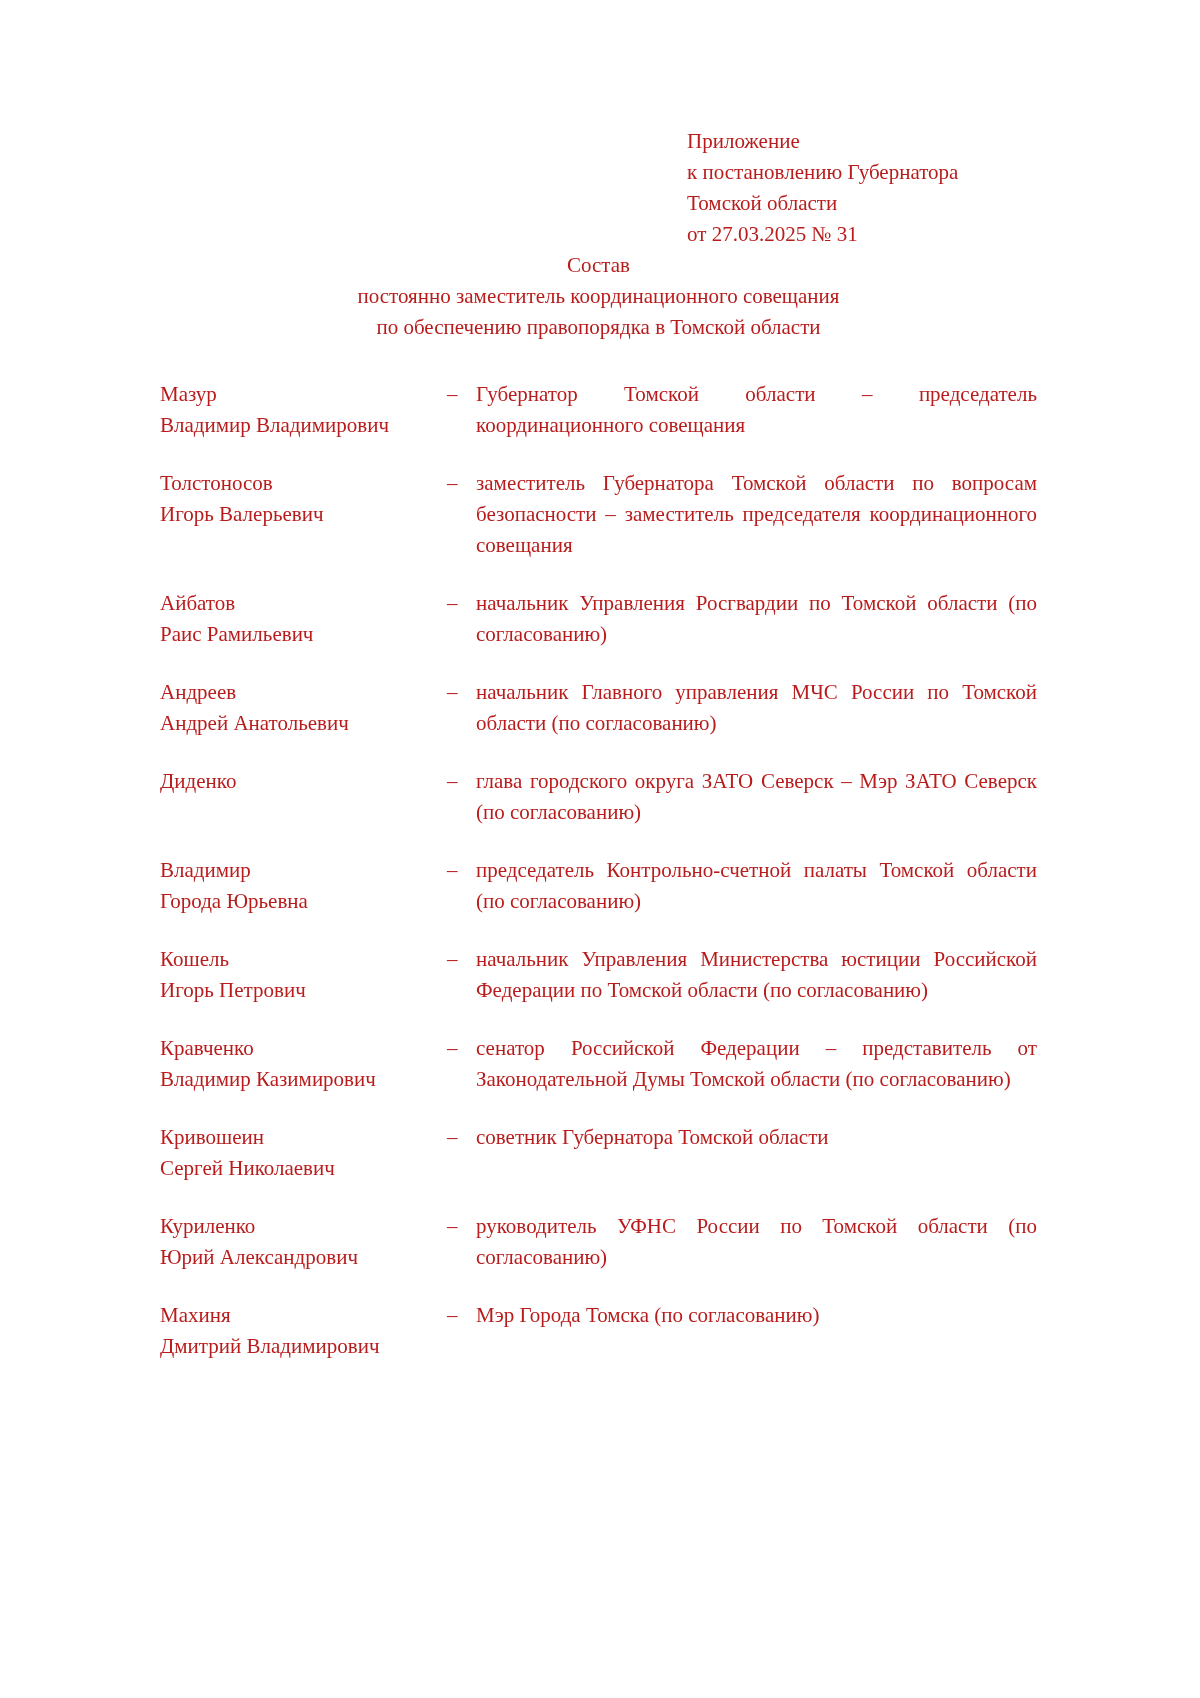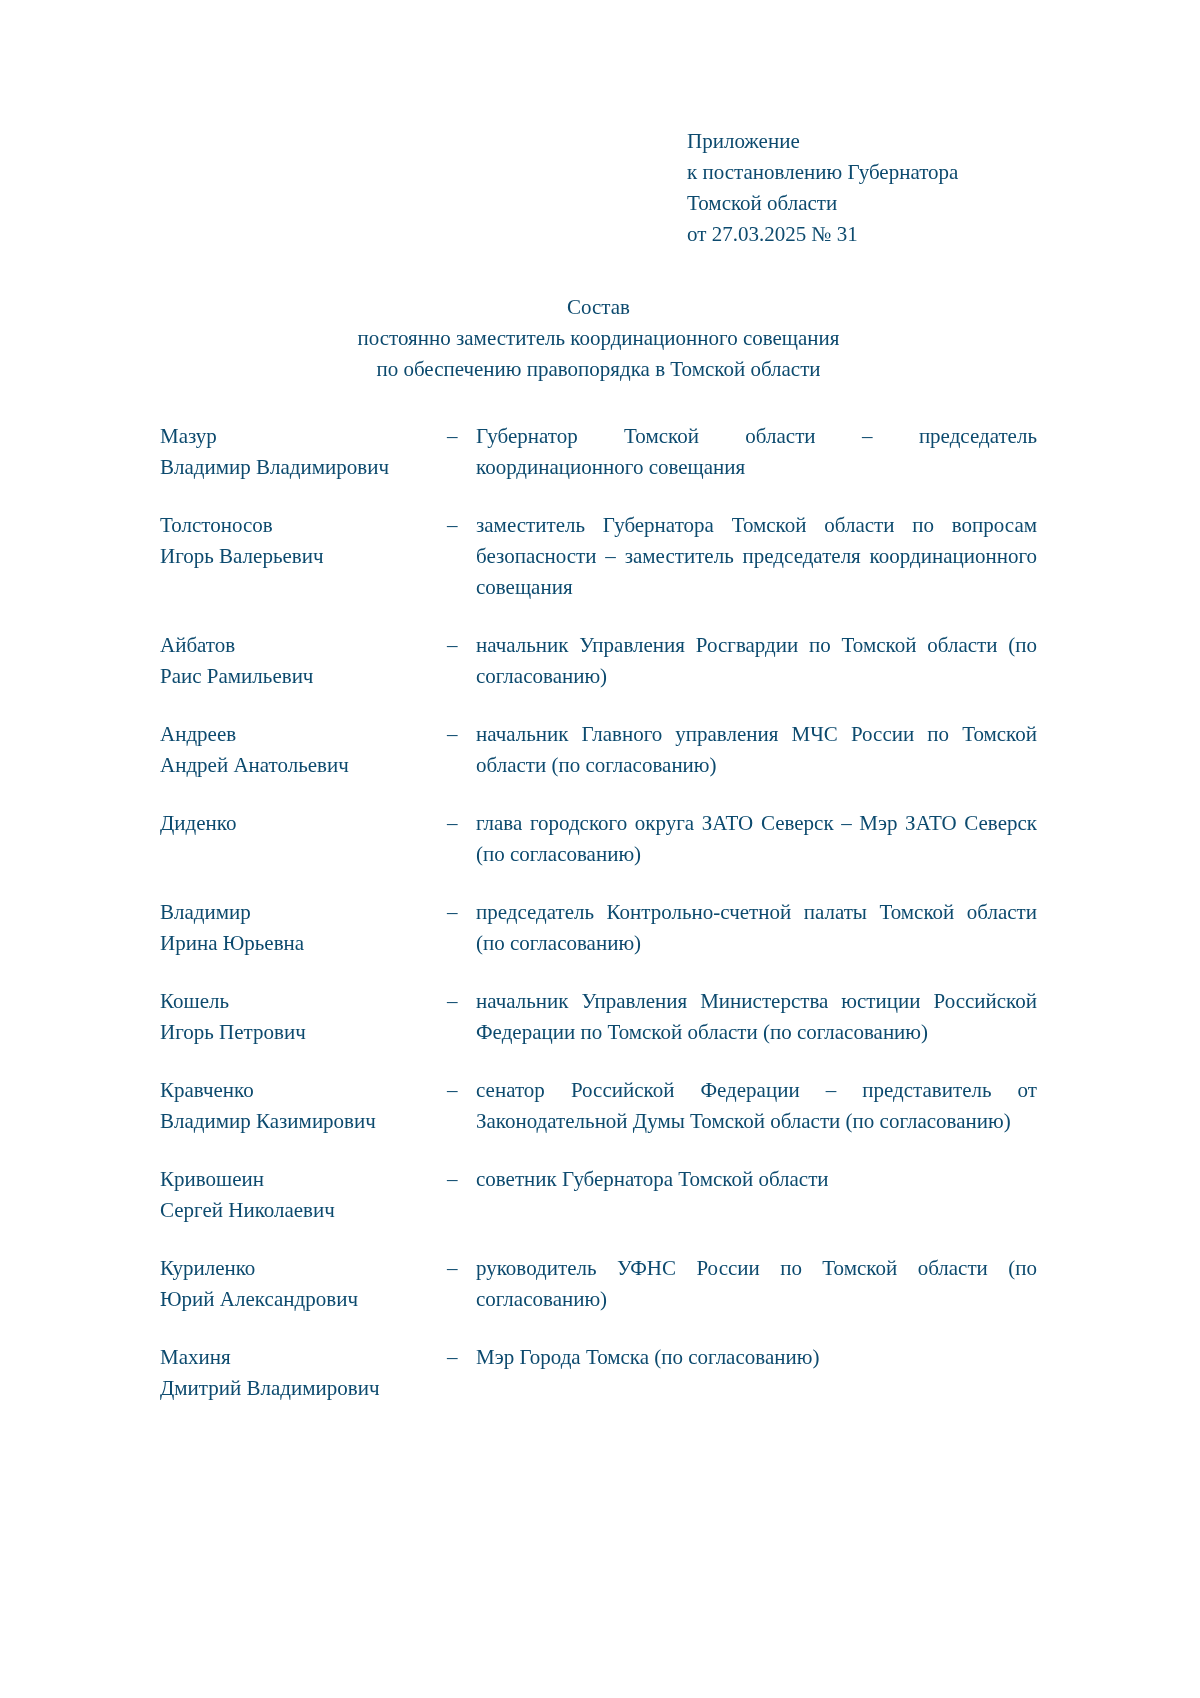--- a/index.html
+++ b/index.html
@@ -6,33 +6,32 @@
     margin: 0;
     padding: 0;
     background: #ffffff;
   }
   .page {
     position: relative;
     width: 1200px;
     height: 1604px;
     box-sizing: border-box;
     background: #ffffff;
-    color: #0c4a6e;
+    color: #b91c1c;
     font-family: "Liberation Serif", serif;
     font-size: 21px;
     padding: 126px 163px 0 160px;
     overflow: hidden;
   }
   .doc-header {
     margin-left: 527px;
     line-height: 31px;
     text-align: left;
   }
   .doc-title {
-    margin-top: 42px;
     text-align: center;
     line-height: 31px;
   }
   .members {
     margin-top: 36px;
   }
   .member-row {
     display: flex;
     align-items: flex-start;
     margin-bottom: 27px;
@@ -112,21 +111,21 @@
       <div class="col-name">
         <div>Диденко</div>
       </div>
       <div class="col-dash">–</div>
       <div class="col-pos">глава городского округа ЗАТО Северск – Мэр ЗАТО Северск (по согласованию)</div>
     </div>
 
     <div class="member-row">
       <div class="col-name">
         <div>Владимир</div>
-        <div>Ирина Юрьевна</div>
+        <div>Города Юрьевна</div>
       </div>
       <div class="col-dash">–</div>
       <div class="col-pos">председатель Контрольно-счетной палаты Томской области (по согласованию)</div>
     </div>
 
     <div class="member-row">
       <div class="col-name">
         <div>Кошель</div>
         <div>Игорь Петрович</div>
       </div>

